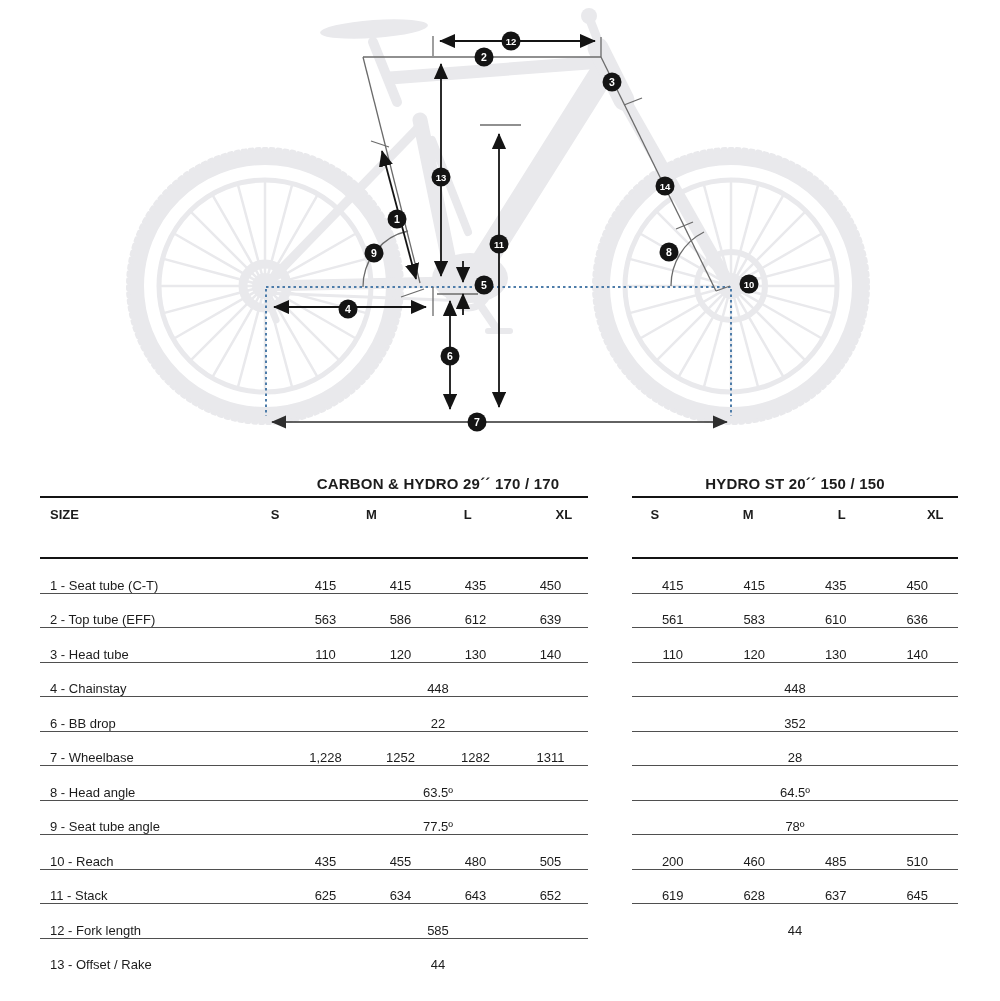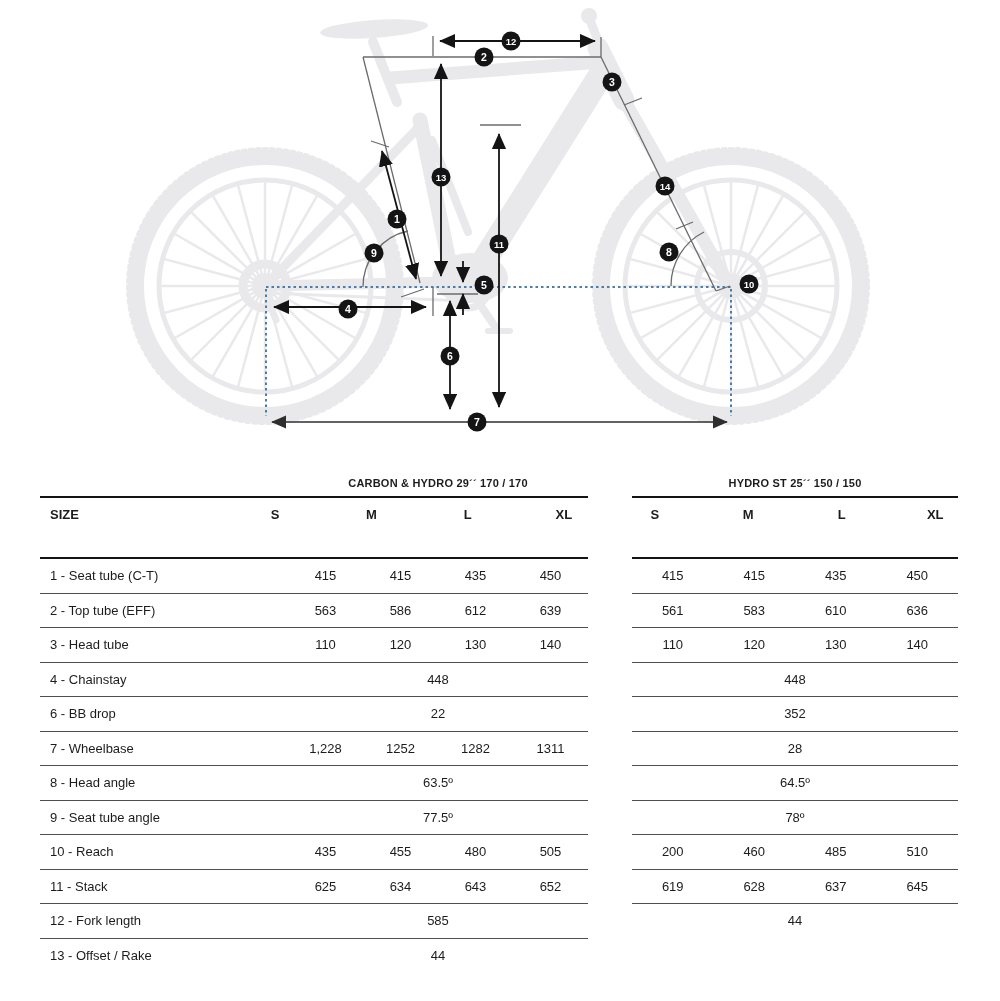--- a/index.html
+++ b/index.html
@@ -4,26 +4,26 @@
 <style>
   html,body{margin:0;padding:0;background:#fff;}
   .canvas{position:relative;width:1000px;height:1001px;background:#fff;overflow:hidden;
           font-family:"Liberation Sans","DejaVu Sans",sans-serif;color:#1c1c1c;}
   .diagram{position:absolute;left:0;top:0;width:1000px;height:465px;}
   
   .geo-table{position:absolute;top:470px;}
   .geo-table.left{left:40px;width:548px;}
   .geo-table.right{left:632px;width:326px;}
   .tbl-title{height:26px;display:flex;align-items:center;justify-content:center;
-             font-size:11px;font-weight:bold;letter-spacing:.2px;}
+             font-size:15px;font-weight:bold;letter-spacing:.2px;}
   .geo-table.left .tbl-title{margin-left:248px;width:300px;}
   .thickline{border-bottom:2.5px solid #141414;}
   .size-row{height:32px;display:flex;align-items:center;font-size:13px;font-weight:bold;gap:48px;}
   .spacer{height:27px;border-bottom:2.5px solid #141414;}
-  .row{height:33.5px;display:flex;align-items:center;font-size:13px;
+  .row{height:33.5px;display:flex;align-items:flex-end;font-size:13px;
        border-bottom:1.4px solid #4f4f4f;}
   .row:last-child{border-bottom:none;}
   .lbl{width:248px;text-align:left;padding-left:10px;box-sizing:border-box;}
   .geo-table.left .cell{width:75px;text-align:center;}
   .geo-table.right .cell{width:81.5px;text-align:center;}
   .geo-table.left .span4{width:300px;text-align:center;}
   .geo-table.right .span4{width:326px;text-align:center;}
 </style>
 </head>
 <body>
@@ -278,21 +278,21 @@
       <div class="lbl">12 - Fork length</div>
       <div class="span4">585</div>
     </div>
     <div class="row">
       <div class="lbl">13 - Offset / Rake</div>
       <div class="span4">44</div>
     </div>
   </div>
 
   <div class="geo-table right">
-    <div class="tbl-title">HYDRO ST 25´´ 150 / 150</div>
+    <div class="tbl-title">HYDRO ST 20´´ 150 / 150</div>
     <div class="thickline"></div>
     <div class="size-row">
       <div class="cell">S</div>
       <div class="cell">M</div>
       <div class="cell">L</div>
       <div class="cell">XL</div>
     </div>
     <div class="spacer"></div>
 
     <div class="row">

